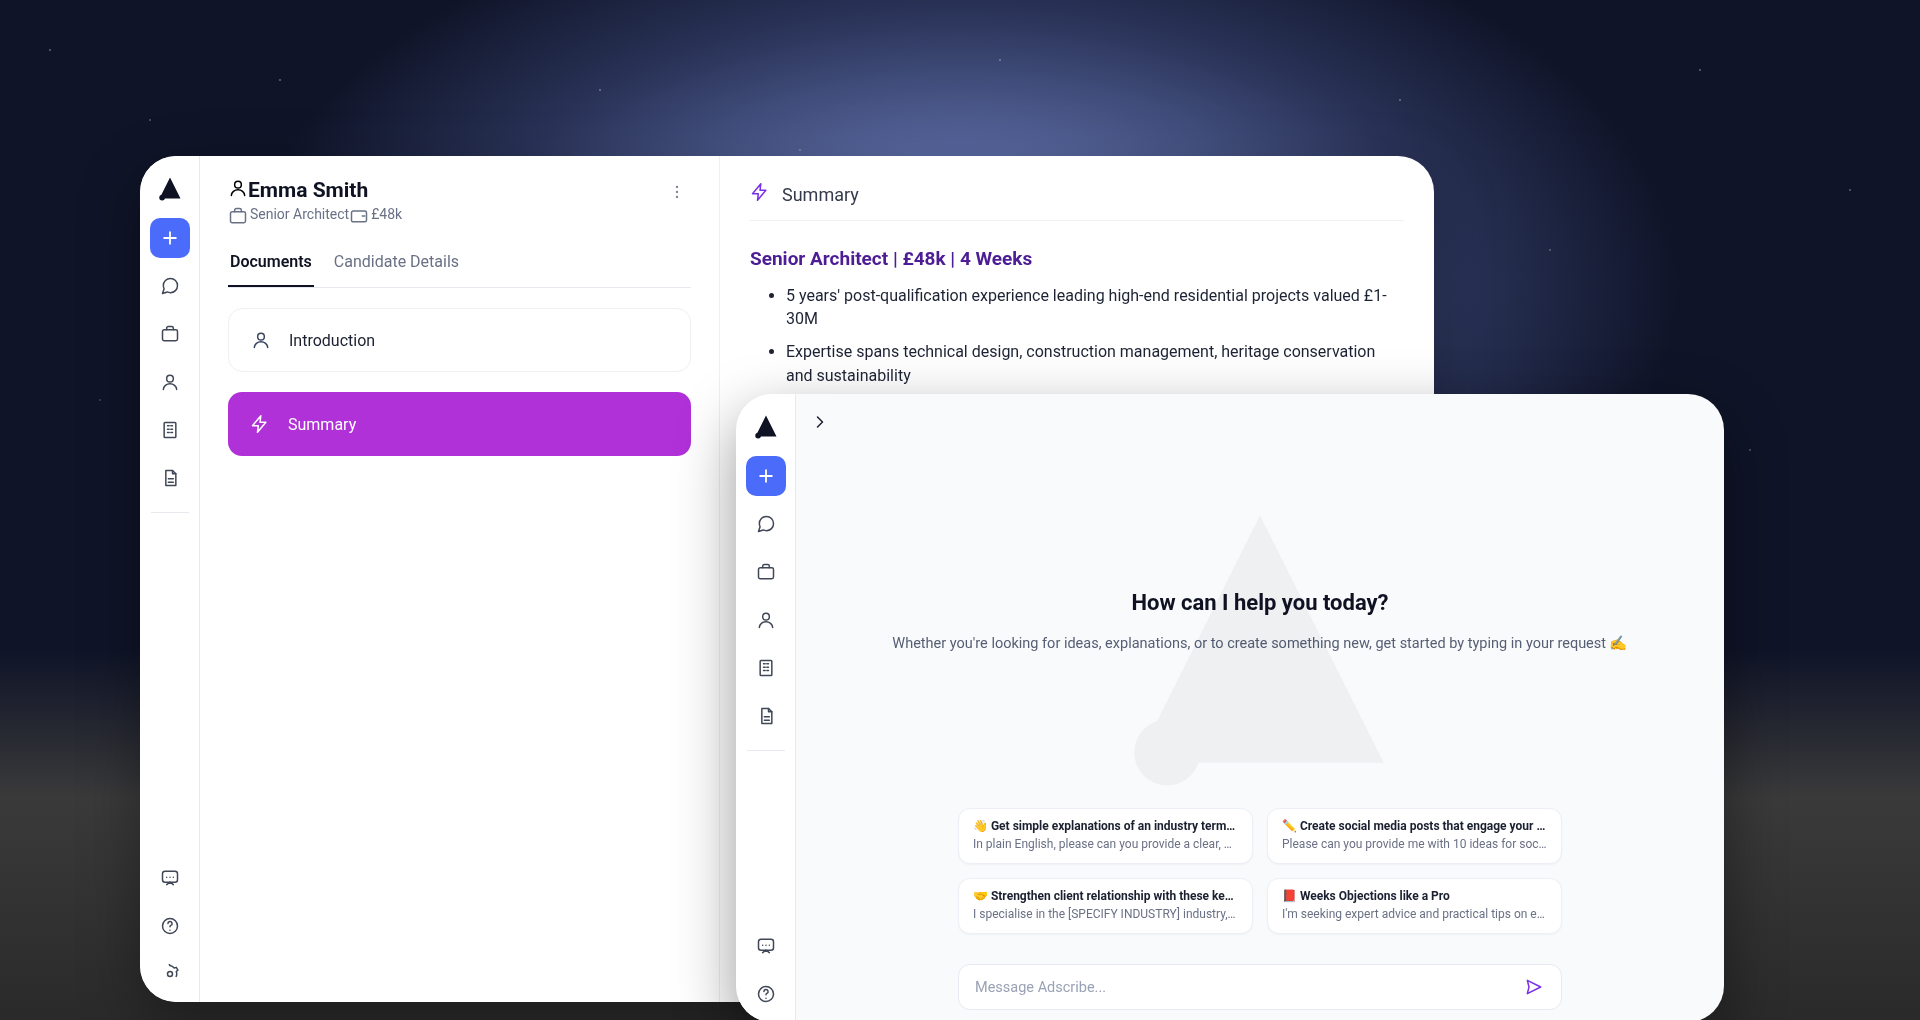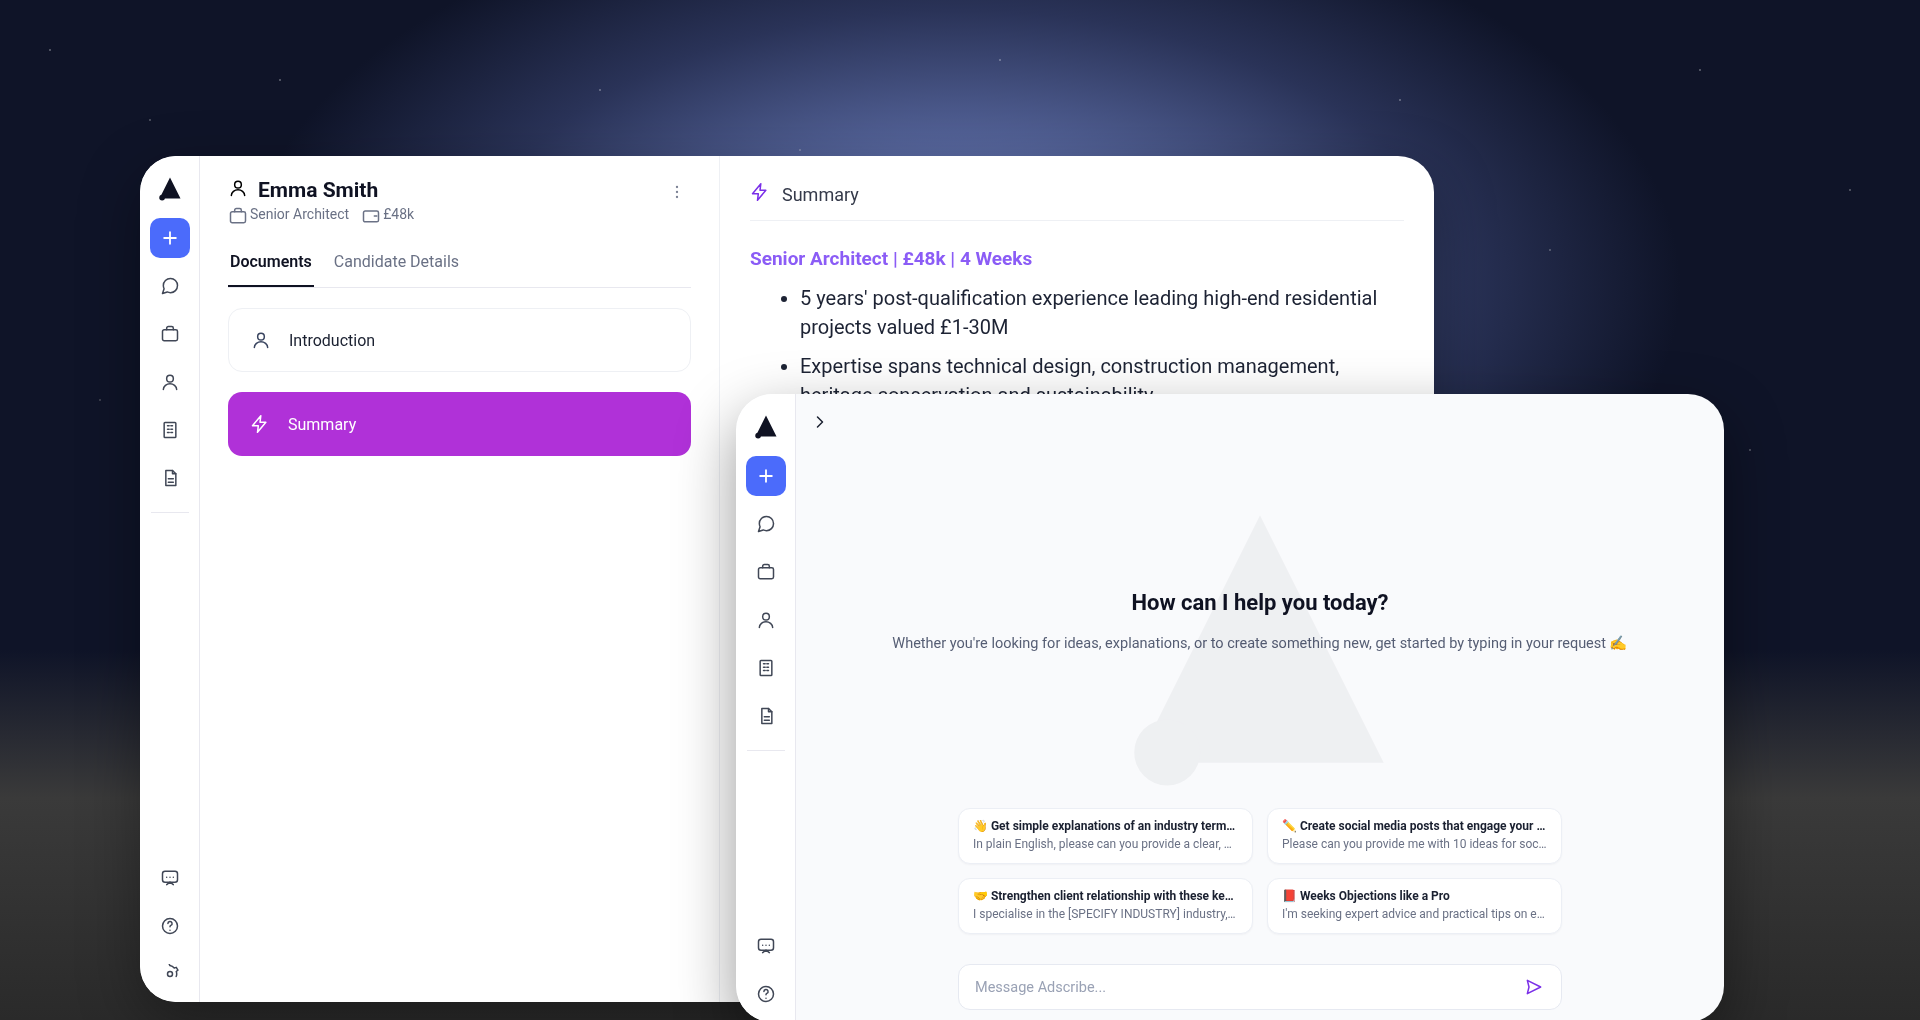--- a/index.html
+++ b/index.html
@@ -35,43 +35,43 @@
   .logo-a{width:32px;height:32px;display:flex;align-items:center;justify-content:center;margin-bottom:6px}
   .logo-a svg{width:28px;height:28px}
   .sb-btn{width:40px;height:40px;border-radius:10px;display:flex;align-items:center;justify-content:center;color:#404756;cursor:pointer}
   .sb-btn.primary{background:#4b6bfb;color:#fff}
   .sb-spacer{flex:1}
   .sb-divider{width:38px;height:1px;background:#e8e8ef;margin:6px 0}
 
   .docs-col{width:520px;border-right:1px solid #eef0f4;padding:22px 28px 0 28px;display:flex;flex-direction:column}
   .cand-head{display:flex;align-items:flex-start;gap:12px}
   .cand-head .left{flex:1}
-  .cand-name-row{display:flex;align-items:flex-end;gap:10px}
+  .cand-name-row{display:flex;align-items:flex-end;}
   .cand-name{font-size:21px;font-weight:700;color:#0f1222}
-  .cand-meta{display:flex;align-items:center;gap:12px;margin-top:4px;color:#6a7185;font-size:14px}
+  .cand-meta{display:flex;align-items:center;margin-top:4px;color:#6a7185;font-size:14px}
   .cand-meta .mi{display:flex;align-items:center;gap:6px}
   .kebab{width:28px;height:28px;display:flex;align-items:center;justify-content:center;color:#7a8093;cursor:pointer}
 
   .tabs{display:flex;gap:18px;margin-top:20px;border-bottom:1px solid #e8e8ef}
   .tab{padding:10px 2px 14px;font-size:16px;color:#6a7185;border-bottom:2px solid transparent;cursor:pointer}
   .tab.active{color:#0f1222;font-weight:600;border-bottom-color:#0f1222}
 
   .doc-card{display:flex;align-items:center;gap:16px;height:64px;border-radius:14px;padding:0 20px;margin-top:20px;cursor:pointer}
   .doc-card.plain{background:#fff;border:1px solid #eef0f4;color:#1a2030}
   .doc-card.active{background:#b031d8;color:#fff;border:none}
   .doc-card .ic{width:24px;height:24px;display:flex;align-items:center;justify-content:center}
   .doc-card.plain .ic{color:#3a4560}
   .doc-card .lbl{font-size:16px}
 
   .summary-col{flex:1;padding:26px 30px 0 30px;overflow:hidden}
   .sum-title-row{display:flex;align-items:center;gap:12px;padding-bottom:14px;border-bottom:1px solid #eef0f4}
   .sum-title-row .ic{color:#7a2fe8}
   .sum-title{font-size:18px;color:#353a4a}
-  .sum-head{font-size:19px;font-weight:700;color:#8b5cf6;margin-top:26px}
-  .sum-list{margin:14px 0 0 50px;color:#1d2334;font-size:20px;line-height:1.45}
+  .sum-head{font-size:19px;font-weight:700;color:#4c1d95;margin-top:26px}
+  .sum-list{margin:14px 0 0 36px;color:#1d2334;font-size:16px;line-height:1.45}
   .sum-list li{margin-bottom:10px}
 
   
   .win2{position:absolute;left:736px;top:394px;width:988px;height:628px;background:#f9fafc;border-radius:36px;box-shadow:0 22px 60px rgba(0,0,0,.4);overflow:hidden;display:flex}
   .win2 .sidebar{border-top-left-radius:36px;border-bottom-left-radius:36px;background:#fff}
   .chat-main{flex:1;position:relative;display:flex;flex-direction:column}
   .expand-chevron{position:absolute;left:10px;top:14px;width:28px;height:28px;display:flex;align-items:center;justify-content:center;color:#1a2030;cursor:pointer}
   .watermark{position:absolute;left:0;right:0;top:80px;display:flex;justify-content:center;pointer-events:none;opacity:.04}
   .watermark svg{width:330px;height:330px}
   .hero{margin-top:196px;text-align:center;padding:0 40px}

